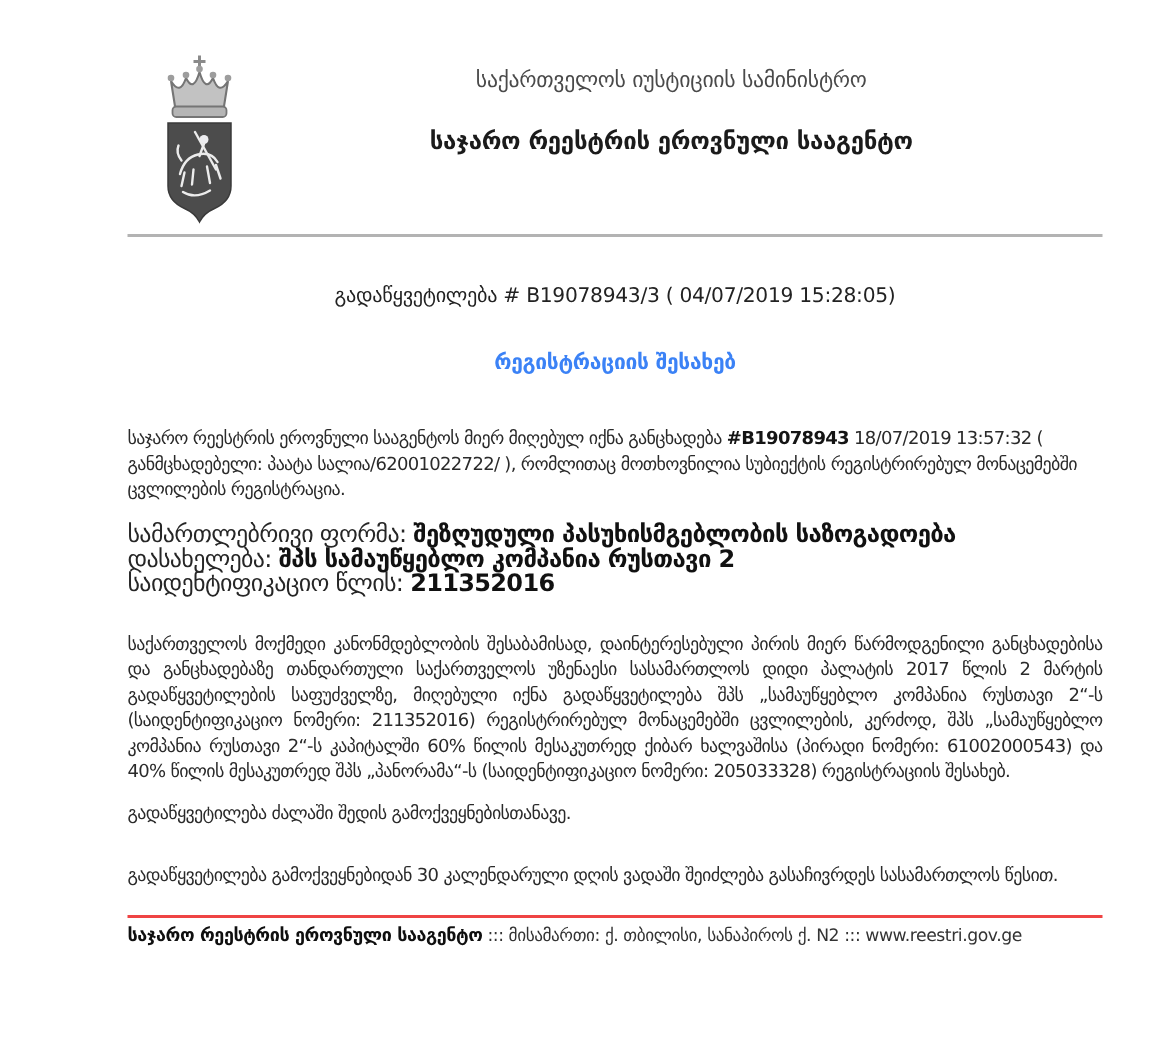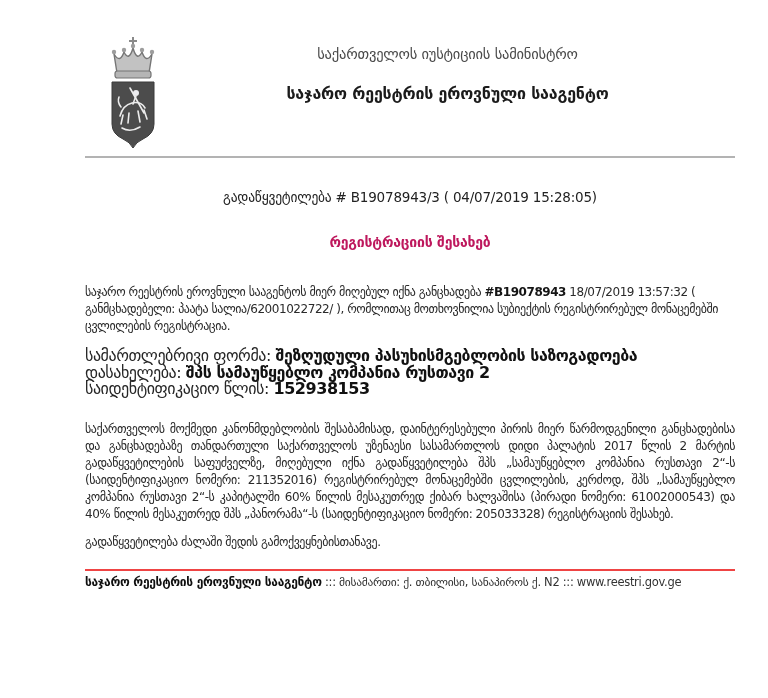--- a/index.html
+++ b/index.html
@@ -14,21 +14,21 @@
   .header{position:relative;height:158px;}
   .emblem{position:absolute;left:103px;top:36px;width:60px;height:114px;}
   .header-text{position:absolute;left:157px;right:30px;top:46px;text-align:center;}
   .ministry{font-size:14.5px;color:#4a4a4a;letter-spacing:-0.2px;}
   .agency{font-size:16px;font-weight:bold;color:#1b1b1b;margin-top:22px;letter-spacing:-0.2px;}
   .top-divider{position:absolute;left:85px;right:33px;top:156px;border-top:2px solid #b3b3b3;}
 
   
   .main{margin:0 33px 0 85px;}
   .doc-title{text-align:center;margin-top:31px;font-size:13.5px;color:#222;letter-spacing:-0.2px;}
-  .doc-subtitle{text-align:center;margin-top:29px;font-size:14px;font-weight:bold;color:#be185d;letter-spacing:-0.2px;}
+  .doc-subtitle{text-align:center;margin-top:29px;font-size:14px;font-weight:bold;color:#3b82f6;letter-spacing:-0.2px;}
   .para{font-size:12px;line-height:17px;letter-spacing:-0.45px;color:#2a2a2a;margin:0;}
   .para b{color:#141414;text-align:center;}
   .application-para{margin-top:34px;}
   .entity{margin-top:13px;font-size:16px;line-height:16.5px;letter-spacing:-0.45px;}
   .entity b{color:#111;}
   .decision-body{margin-top:23px;text-align:justify;}
   .effective-para{margin-top:11px;}
   .appeal-para{margin-top:24px;}
 
   
@@ -85,24 +85,25 @@
 
   <div class="main">
     <div class="doc-title">გადაწყვეტილება # B19078943/3 ( 04/07/2019 15:28:05)</div>
     <div class="doc-subtitle">რეგისტრაციის შესახებ</div>
 
     <p class="para application-para"><span>საჯარო რეესტრის ეროვნული სააგენტოს მიერ მიღებულ იქნა განცხადება </span><b>#B19078943</b><span> 18/07/2019 13:57:32 ( განმცხადებელი: პაატა სალია/62001022722/ ), რომლითაც მოთხოვნილია სუბიექტის რეგისტრირებულ მონაცემებში ცვლილების რეგისტრაცია.</span></p>
 
     <div class="entity">
       <div><span>სამართლებრივი ფორმა: </span><b>შეზღუდული პასუხისმგებლობის საზოგადოება</b></div>
       <div><span>დასახელება: </span><b>შპს სამაუწყებლო კომპანია რუსთავი 2</b></div>
-      <div><span>საიდენტიფიკაციო წლის: </span><b>152938153</b></div>
+      <div><span>საიდენტიფიკაციო წლის: </span><b>211352016</b></div>
     </div>
 
     <p class="para decision-body">საქართველოს მოქმედი კანონმდებლობის შესაბამისად, დაინტერესებული პირის მიერ წარმოდგენილი განცხადებისა და განცხადებაზე თანდართული საქართველოს უზენაესი სასამართლოს დიდი პალატის 2017 წლის 2 მარტის გადაწყვეტილების საფუძველზე, მიღებული იქნა გადაწყვეტილება შპს „სამაუწყებლო კომპანია რუსთავი 2“-ს (საიდენტიფიკაციო ნომერი: 211352016) რეგისტრირებულ მონაცემებში ცვლილების, კერძოდ, შპს „სამაუწყებლო კომპანია რუსთავი 2“-ს კაპიტალში 60% წილის მესაკუთრედ ქიბარ ხალვაშისა (პირადი ნომერი: 61002000543) და 40% წილის მესაკუთრედ შპს „პანორამა“-ს (საიდენტიფიკაციო ნომერი: 205033328) რეგისტრაციის შესახებ.</p>
 
     <p class="para effective-para">გადაწყვეტილება ძალაში შედის გამოქვეყნებისთანავე.</p>
 
+    <p class="para appeal-para">გადაწყვეტილება გამოქვეყნებიდან 30 კალენდარული დღის ვადაში შეიძლება გასაჩივრდეს სასამართლოს წესით.</p>
   </div>
 
   <div class="footer"><b>საჯარო რეესტრის ეროვნული სააგენტო</b><span> ::: მისამართი: ქ. თბილისი, სანაპიროს ქ. N2 ::: www.reestri.gov.ge</span></div>
 
 </div>
 
 </body></html>

